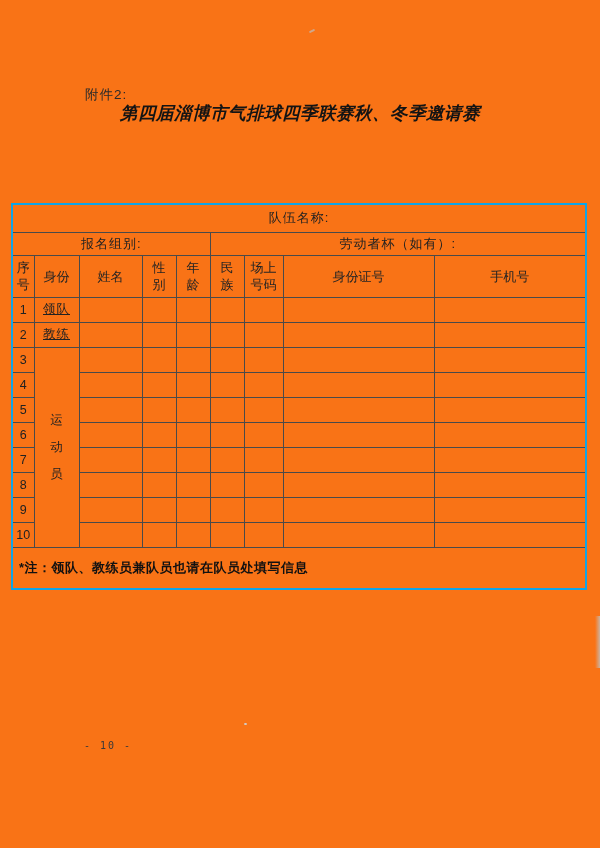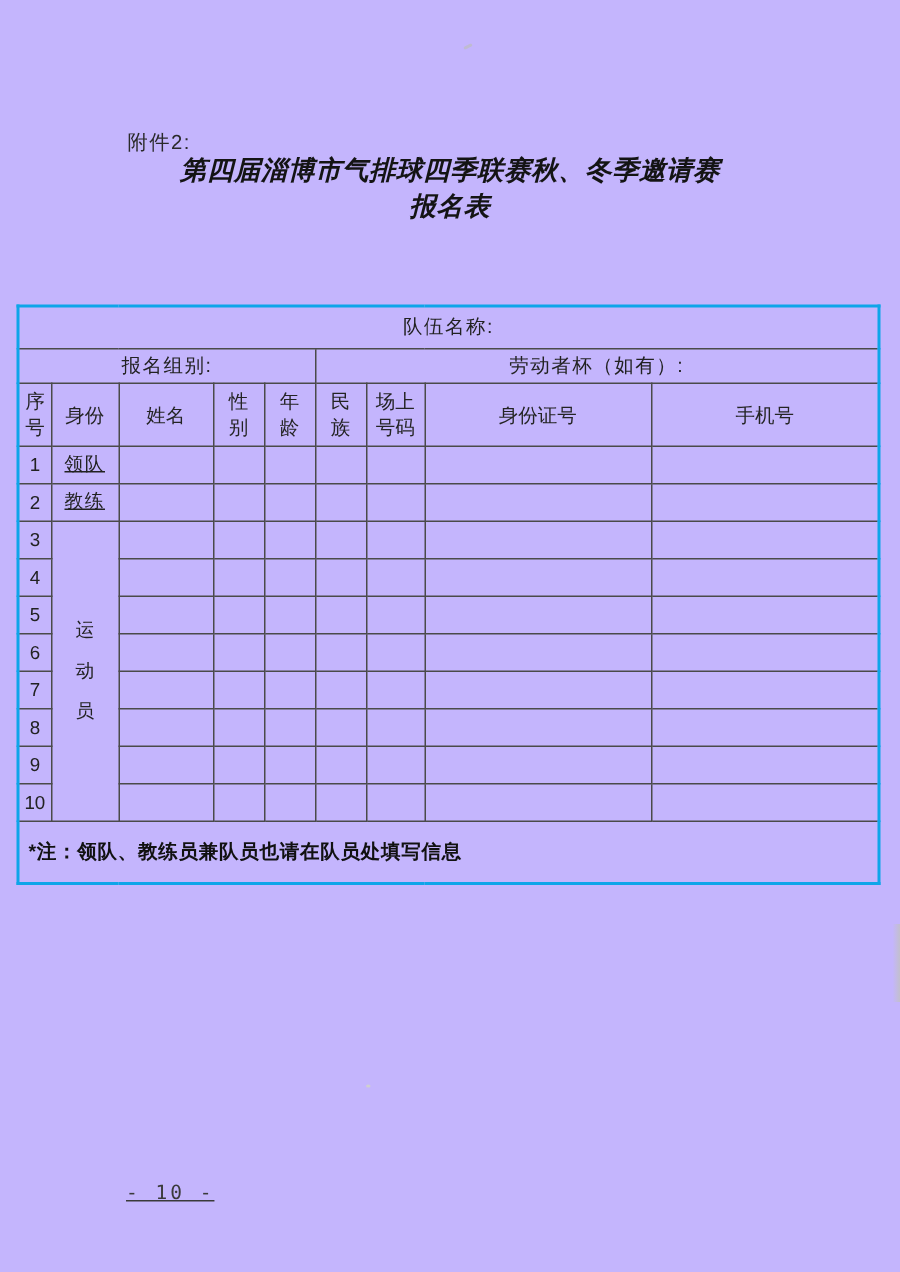--- a/index.html
+++ b/index.html
@@ -1,21 +1,21 @@
 <!DOCTYPE html>
 <html><head>
 <meta charset="utf-8">
 <style>
   * { margin:0; padding:0; box-sizing:border-box; }
   html, body { width:600px; height:848px; }
   body { background:#ffffff; font-family:"Liberation Sans","DejaVu Sans",sans-serif; }
 
   .page {
     position:relative; width:600px; height:848px;
-    background:#c4b5fd; color:#262626; overflow:hidden;
+    background:#f97316; color:#262626; overflow:hidden;
   }
 
   .attachment-label {
     position:absolute; left:85px; top:86px;
     font-size:13.5px; color:#2a2a2a; letter-spacing:1px;
   }
 
   .doc-title {
     position:absolute; left:0; top:101px; width:100%;
     text-align:center; font-weight:bold; font-size:17.5px;
@@ -37,44 +37,42 @@
   tr.r-team  td { height:28px; }
   tr.r-group td { height:23px;margin-top:12px; }
   tr.r-header td { height:42px; line-height:17px; color:#242424; }
   tr.r-data  td { height:25px; font-size:12.5px; }
   tr.r-note  td { height:42px; font-weight:bold; text-align:left;
                   padding-left:6px; font-size:13px; color:#111; letter-spacing:0.5px; }
   td.v-merge { line-height:27px; font-size:13px; letter-spacing:0; }
   td.identity-cell { letter-spacing:1px;text-decoration:underline; }
 
   .page-number {
-    position:absolute; left:84px; top:788px;
-    font-size:13px; color:#3a3a3a; letter-spacing:2px;
+    position:absolute; left:84px; top:740px;
+    font-size:10px; color:#3a3a3a; letter-spacing:2px;
     font-family:"DejaVu Sans Mono","Liberation Mono",monospace;
-    text-decoration:underline;
   }
 
   
   .artifact-a { position:absolute; left:309px; top:30px; width:6px; height:2px;
                 background:#bdbdbd; border-radius:2px; transform:rotate(-25deg); opacity:.7; }
   .artifact-b { position:absolute; left:595px; top:616px; width:5px; height:52px;
                 background:linear-gradient(to left,#c2c2c2,rgba(230,230,230,0)); opacity:.8; }
   .artifact-c { position:absolute; left:244px; top:723px; width:3px; height:2px;
                 background:#cfcfcf; border-radius:50%; }
 </style>
 </head>
 <body>
 
 <div class="page">
 
   <div class="attachment-label">附件2:</div>
 
   <div class="doc-title">
     <div>第四届淄博市气排球四季联赛秋、冬季邀请赛</div>
-    <div>报名表</div>
   </div>
 
   <table class="reg-table">
     <colgroup>
       <col style="width:22px">
         <col style="width:45px">
         <col style="width:63px">
       <col style="width:34px">
         <col style="width:34px">
         <col style="width:34px">

